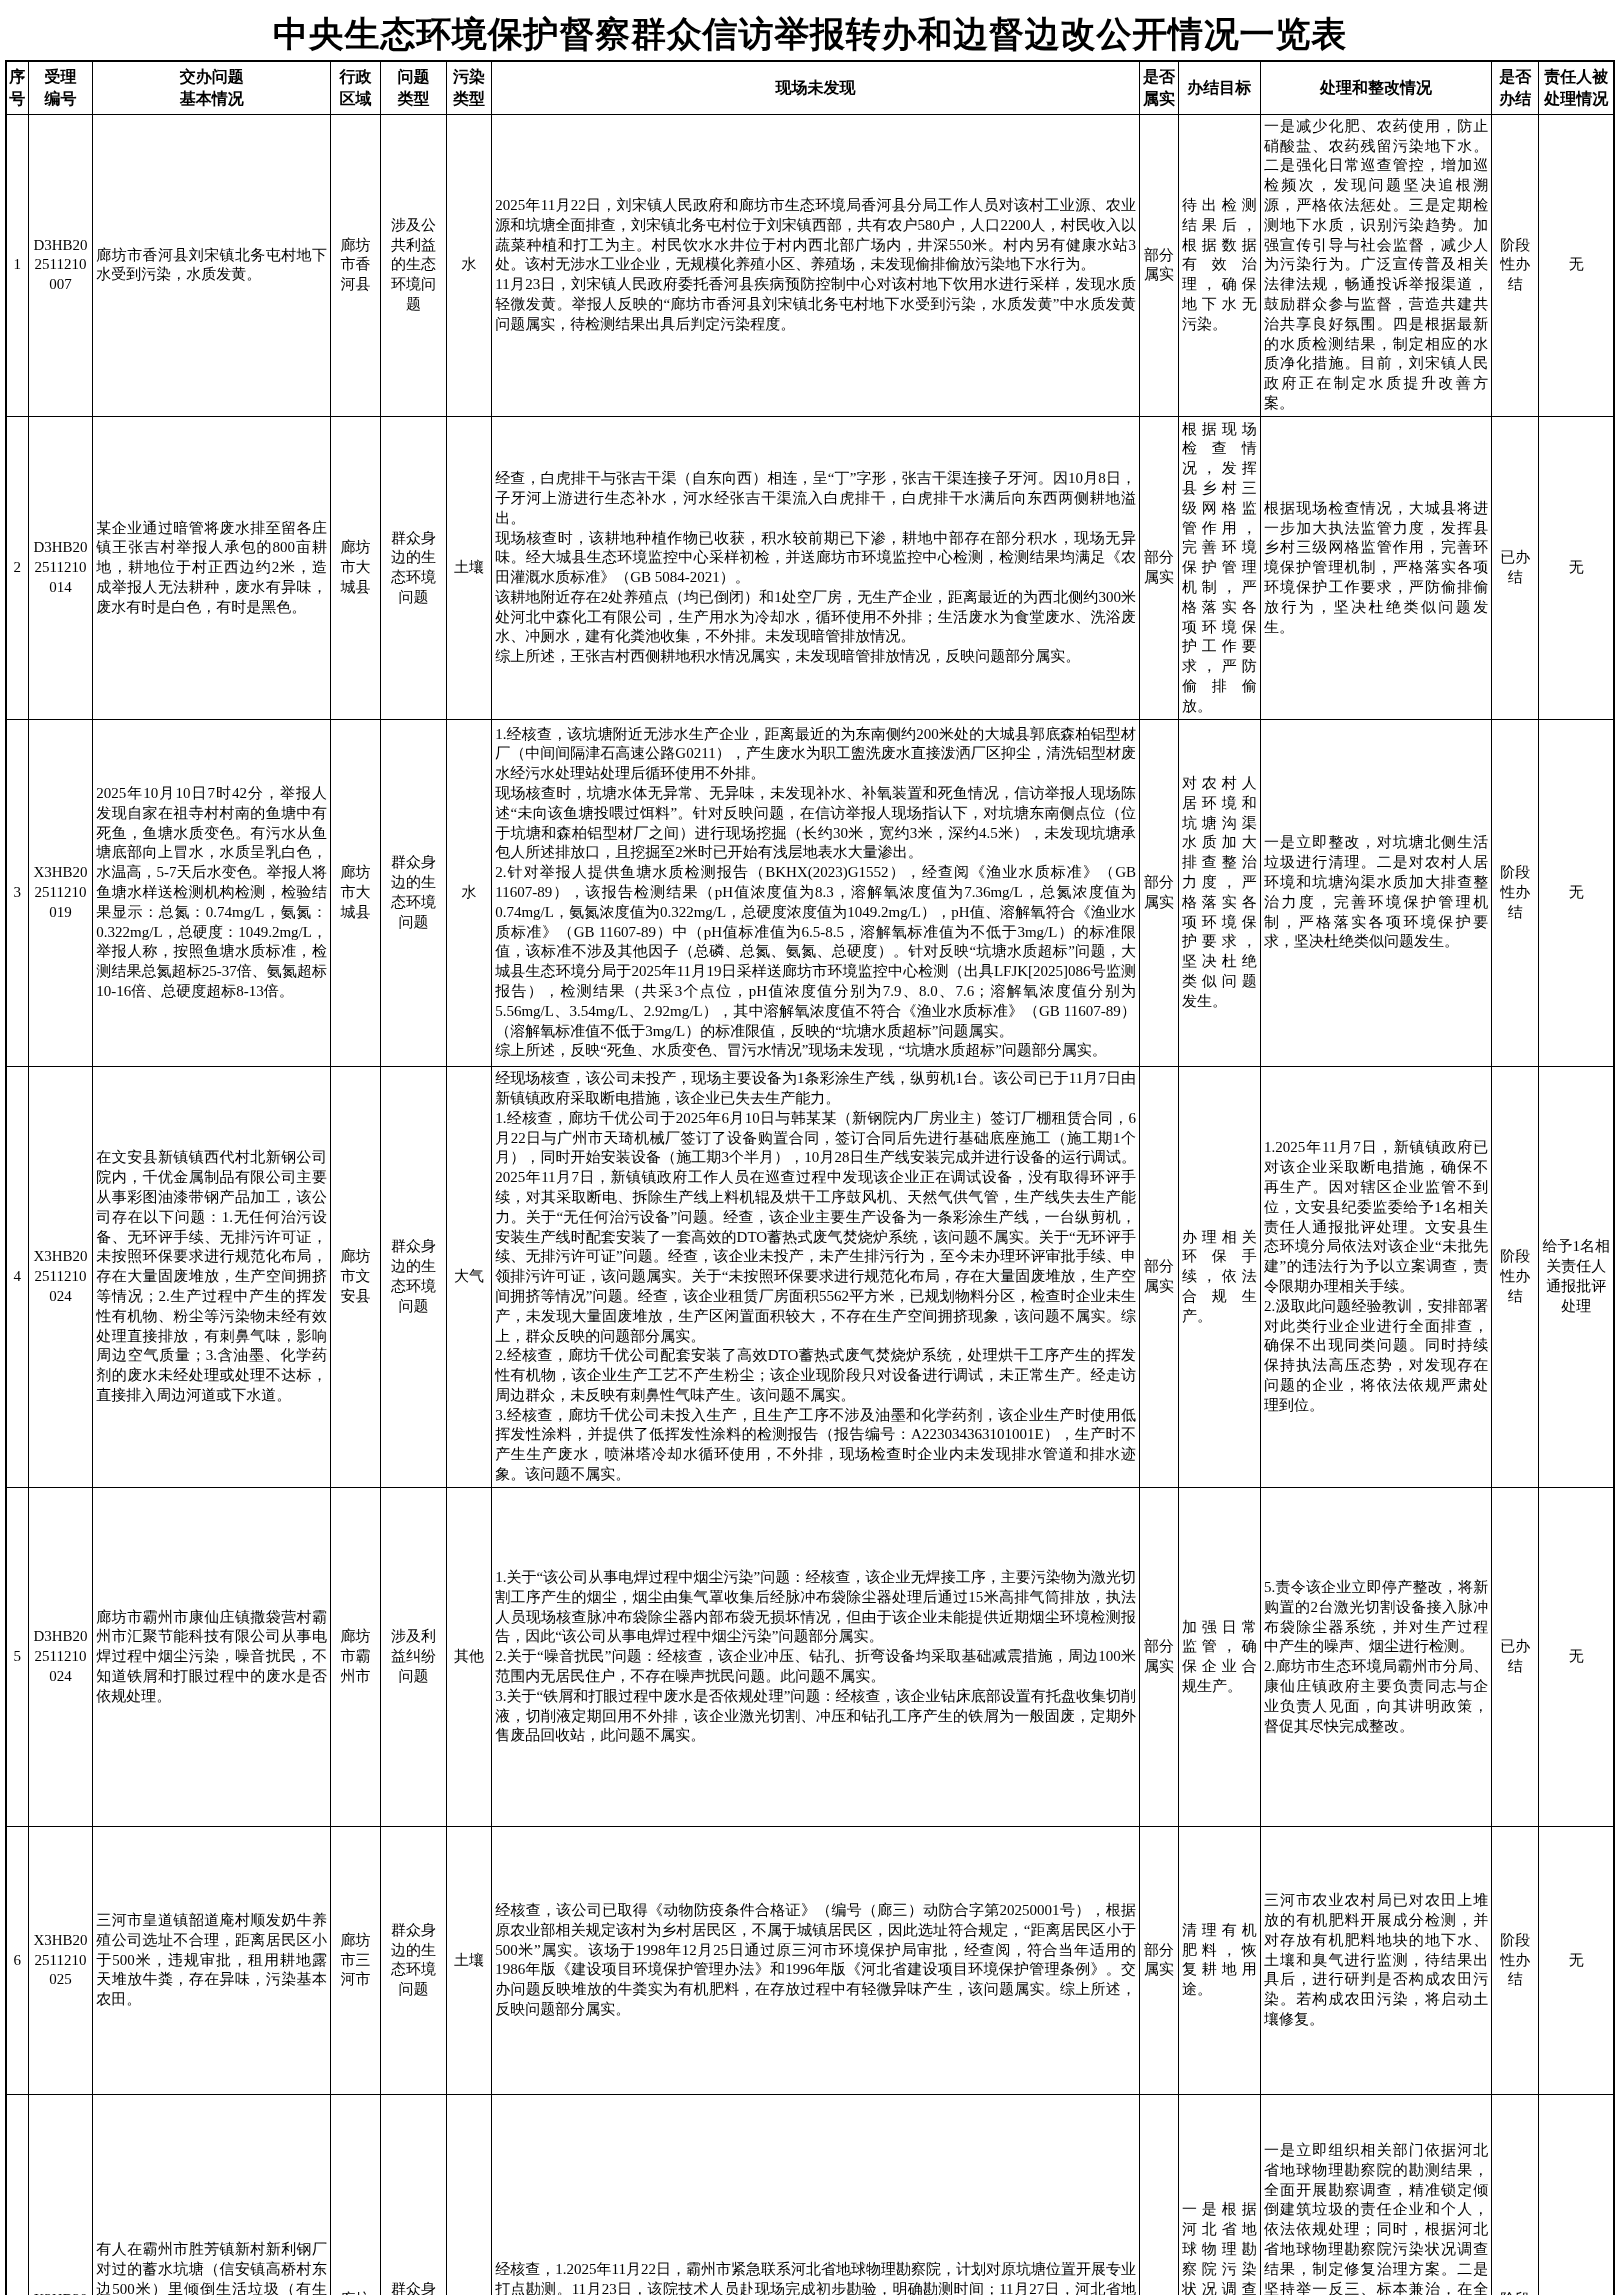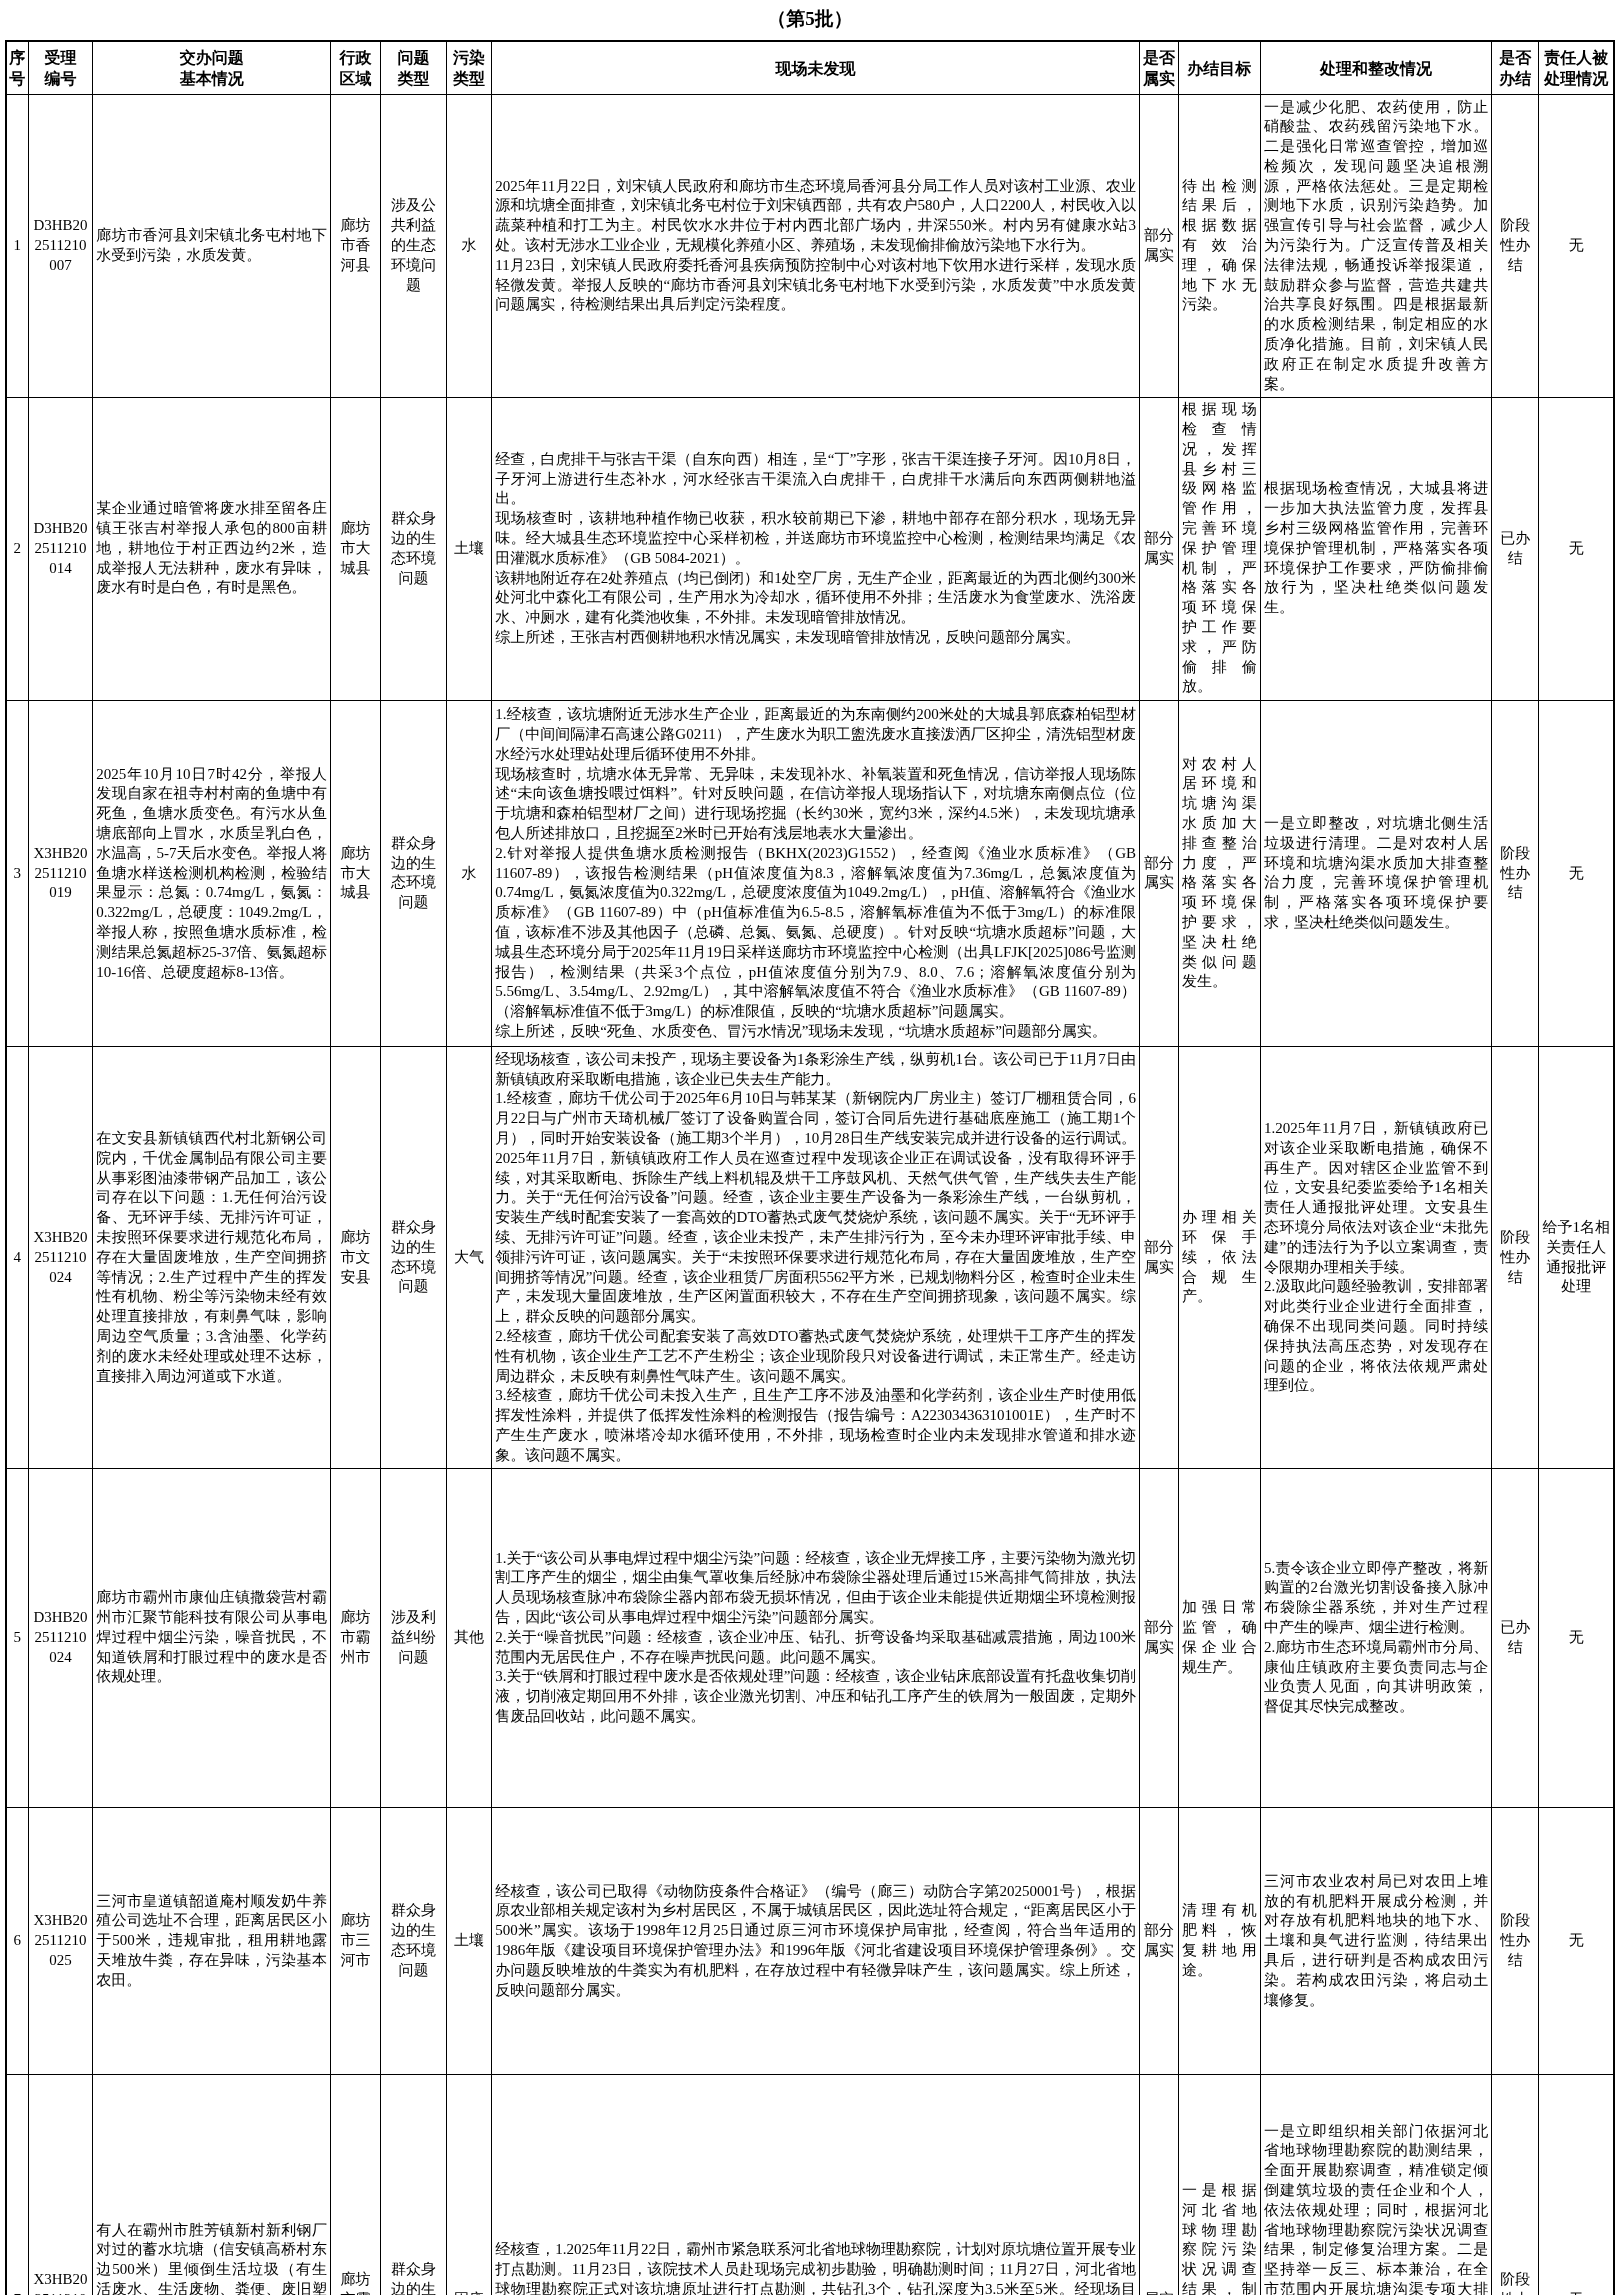--- a/index.html
+++ b/index.html
@@ -61,21 +61,21 @@
   tr.r3 td { height: 341px; }
   tr.r4 td { height: 412px; }
   tr.r5 td { height: 333px; }
   tr.r6 td { height: 262px; }
   tr.r7 td { height: 444px; }
 </style>
 </head>
 <body>
 
 <div class="page">
-  <div class="doc-subtitle">（第5批）</div>
+  <div class="doc-title">中央生态环境保护督察群众信访举报转办和边督边改公开情况一览表</div>
 
   <table class="main">
     <colgroup>
       <col style="width:1.4%">
       <col style="width:4.0%">
       <col style="width:14.8%">
       <col style="width:3.1%">
       <col style="width:4.1%">
       <col style="width:2.8%">
       <col style="width:40.3%">

